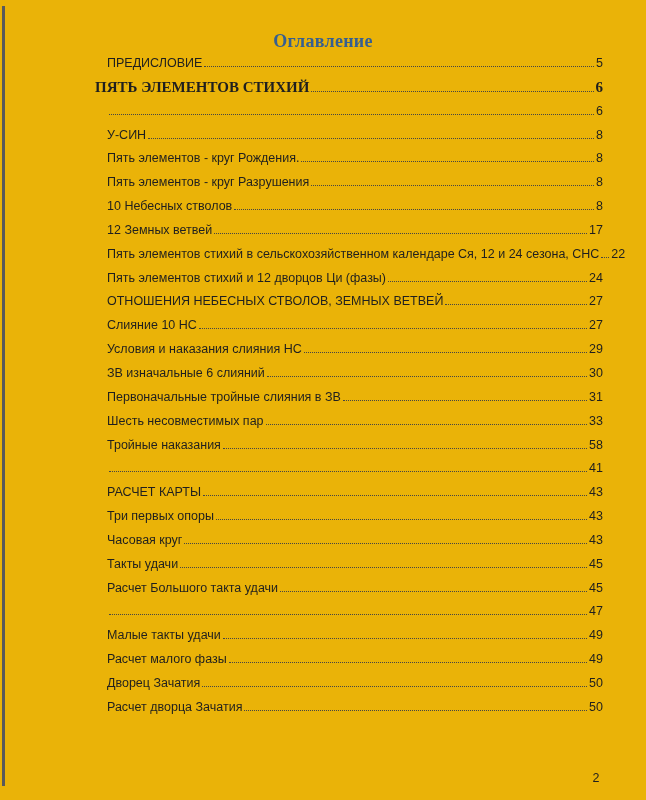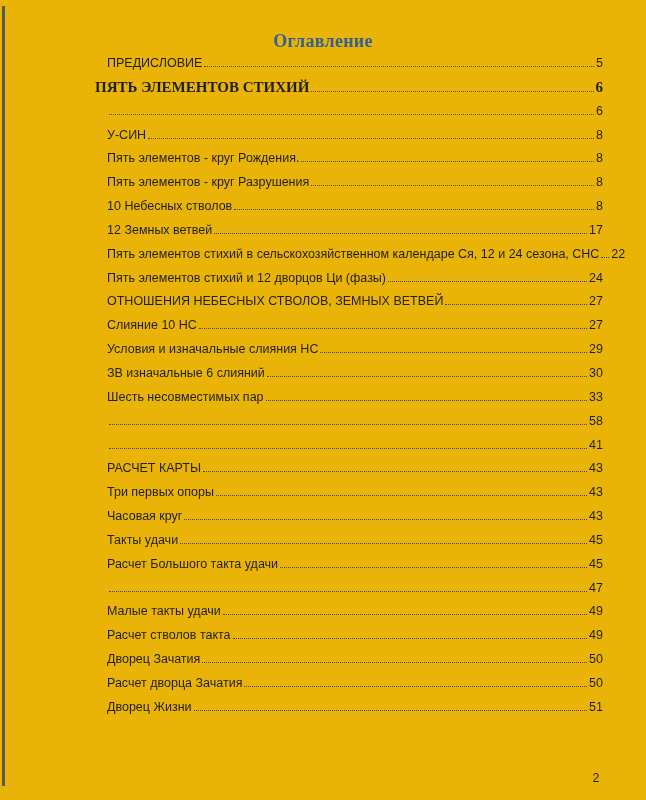--- a/index.html
+++ b/index.html
@@ -138,35 +138,41 @@
         <span class="label">ОТНОШЕНИЯ НЕБЕСНЫХ СТВОЛОВ, ЗЕМНЫХ ВЕТВЕЙ</span>
         <span class="leader"></span>
         <span class="pagenum">27</span>
       </div>
       <div class="toc-row">
         <span class="label">Слияние 10 НС</span>
         <span class="leader"></span>
         <span class="pagenum">27</span>
       </div>
       <div class="toc-row">
-        <span class="label">Условия и изначальные слияния НС</span>
+        <span class="label">Условия и наказания слияния НС</span>
         <span class="leader"></span>
         <span class="pagenum">29</span>
       </div>
       <div class="toc-row">
         <span class="label">ЗВ изначальные 6 слияний</span>
         <span class="leader"></span>
         <span class="pagenum">30</span>
       </div>
       <div class="toc-row">
+        <span class="label">Первоначальные тройные слияния в ЗВ</span>
+        <span class="leader"></span>
+        <span class="pagenum">31</span>
+      </div>
+      <div class="toc-row">
         <span class="label">Шесть несовместимых пар</span>
         <span class="leader"></span>
         <span class="pagenum">33</span>
       </div>
       <div class="toc-row">
+        <span class="label">Тройные наказания</span>
         <span class="leader"></span>
         <span class="pagenum">58</span>
       </div>
       <div class="toc-row">
         <span class="leader"></span>
         <span class="pagenum">41</span>
       </div>
       <div class="toc-row">
         <span class="label">РАСЧЕТ КАРТЫ</span>
         <span class="leader"></span>
@@ -195,35 +201,30 @@
       <div class="toc-row">
         <span class="leader"></span>
         <span class="pagenum">47</span>
       </div>
       <div class="toc-row">
         <span class="label">Малые такты удачи</span>
         <span class="leader"></span>
         <span class="pagenum">49</span>
       </div>
       <div class="toc-row">
-        <span class="label">Расчет стволов такта</span>
+        <span class="label">Расчет малого фазы</span>
         <span class="leader"></span>
         <span class="pagenum">49</span>
       </div>
       <div class="toc-row">
         <span class="label">Дворец Зачатия</span>
         <span class="leader"></span>
         <span class="pagenum">50</span>
       </div>
       <div class="toc-row">
         <span class="label">Расчет дворца Зачатия</span>
         <span class="leader"></span>
         <span class="pagenum">50</span>
-      </div>
-      <div class="toc-row">
-        <span class="label">Дворец Жизни</span>
-        <span class="leader"></span>
-        <span class="pagenum">51</span>
       </div>
     </div>
 
   <div class="footer-page">2</div>
 </div>
 
 </body></html>

